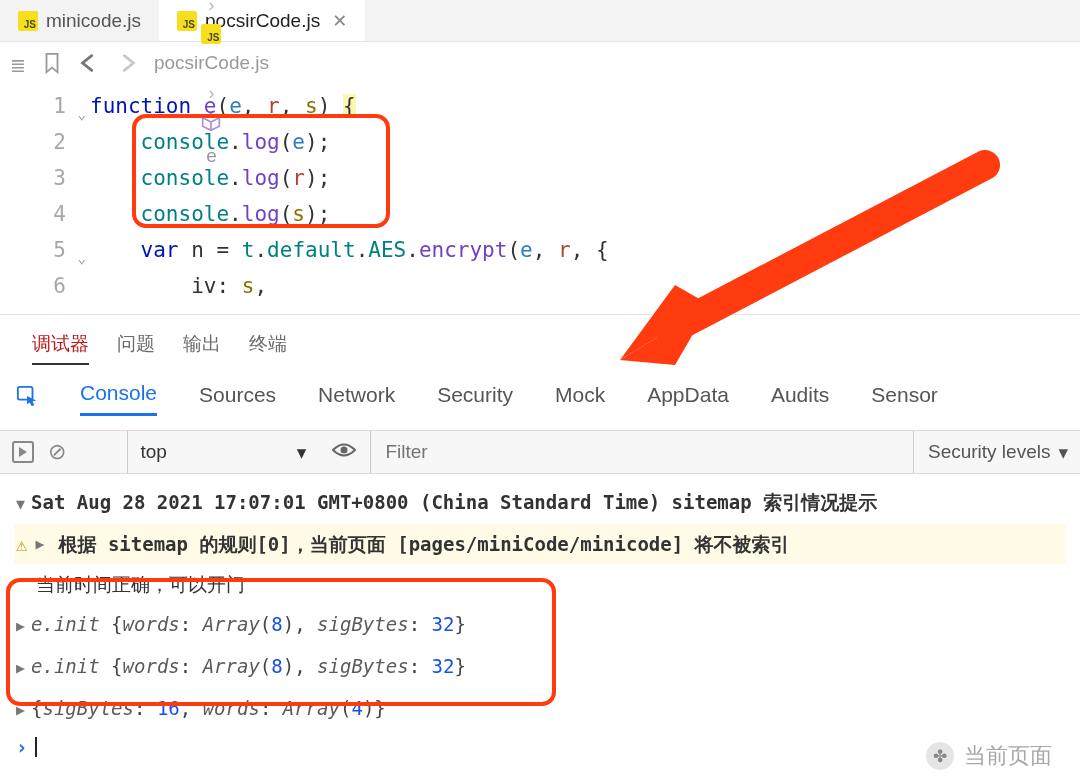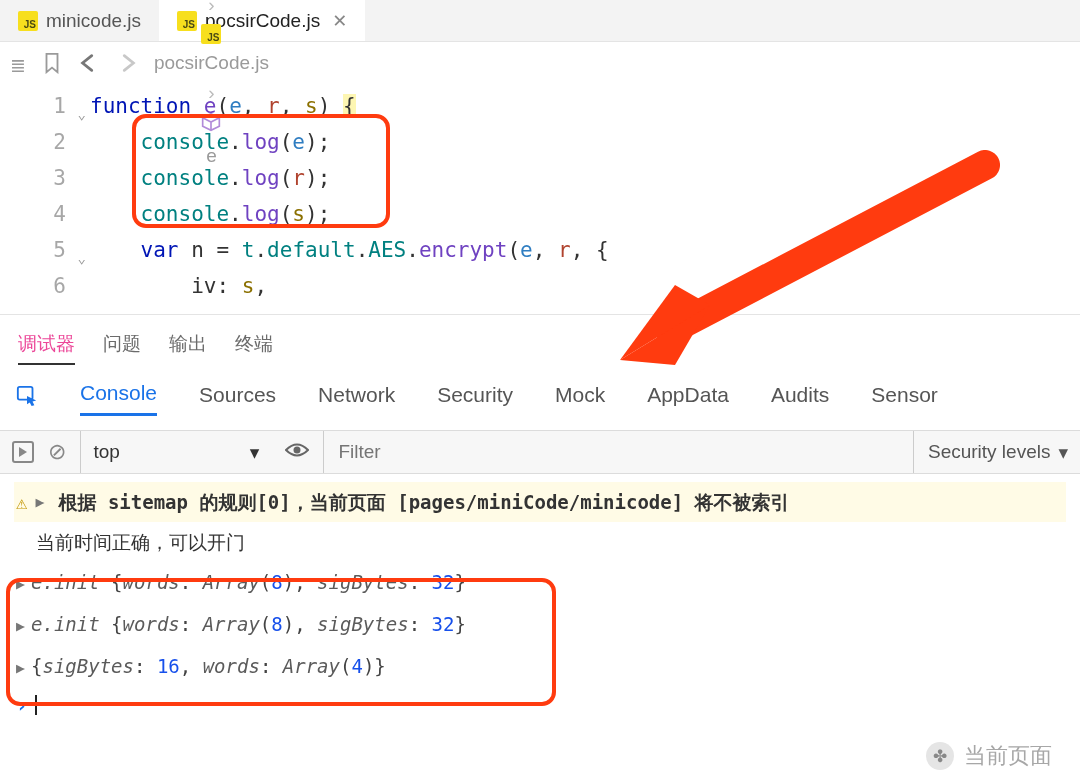--- a/index.html
+++ b/index.html
@@ -75,40 +75,40 @@
     border-radius:14px;
     pointer-events:none;
   }
   .bottom-tabs {
     display:flex; gap:28px;
     padding: 16px 18px 8px 18px;
     font-size:19px; color:#6b6b6b;
     border-top:1px solid #e4e4e4;
   }
   .bottom-tabs .bt { padding-bottom:6px; cursor:pointer; }
-  .bottom-tabs .bt.active { color:#ec4899; border-bottom:2px solid #333; }
+  .bottom-tabs .bt.active { color:#b91c1c; border-bottom:2px solid #333;margin-left:14px; }
   .devtools-bar {
     display:flex; align-items:center;
     padding: 8px 16px 14px 16px;
     gap: 42px; font-size:21px; color:#555;
   }
   .devtools-bar .dt { cursor:pointer; padding-bottom:8px; }
   .devtools-bar .dt.active { color:#1a73e8; border-bottom:3px solid #1a73e8; }
   .inspect-icon svg { width:22px;height:22px; }
   .console-toolbar {
     display:flex; align-items:center;
     height:44px; padding:0 12px;
     border-top:1px solid #dcdcdc;
     border-bottom:1px solid #dcdcdc;
     gap:14px; font-size:19px; color:#555;
     background:#f7f7f7;
   }
   .play-btn { border:2px solid #888; width:22px;height:22px; display:flex;align-items:center;justify-content:center; border-radius:3px;}
   .clear-btn { color:#888; font-size:22px; }
-  .ctx-select { display:flex;align-items:center; gap:130px; color:#333; border-left:1px solid #ccc; padding:0 12px; height:100%;}
+  .ctx-select { display:flex;align-items:center; gap:130px; color:#333; border-left:1px solid #ccc; padding:0 12px; height:100%;margin-left:47px;}
   .eye-icon { color:#666; }
   .filter-input {
     border:none; background:transparent;
     font-size:19px; color:#c2410c;
     border-left:1px solid #ccc;
     padding:6px 14px; flex:1;
     outline:none; height:100%;
   }
   .levels { display:flex;align-items:center; gap:8px; border-left:1px solid #ccc; padding-left:14px; height:100%;}
   .console-body {
@@ -261,20 +261,23 @@
       </svg>
   </span>
   <input class="filter-input" placeholder="Filter" style="">
   <span class="levels">
     <span>Security levels</span>
     <span>▾</span>
   </span>
 </div>
 
 <div class="console-body">
+  <div class="c-row bold">
+    <span class="tri down"></span><span>Sat Aug 28 2021 17:07:01 GMT+0800 (China Standard Time) sitemap 索引情况提示</span>
+  </div>
   <div class="c-row warn">
     <span class="warn-icon">⚠</span>
     <span class="tri right"></span>
     <span>根据 sitemap 的规则[0]，当前页面 [pages/miniCode/minicode] 将不被索引</span>
   </div>
   <div class="c-row">
     <span style="margin-left:20px;margin-top:32px;">当前时间正确，可以开门</span>
   </div>
 
   <div class="c-row c-obj">

